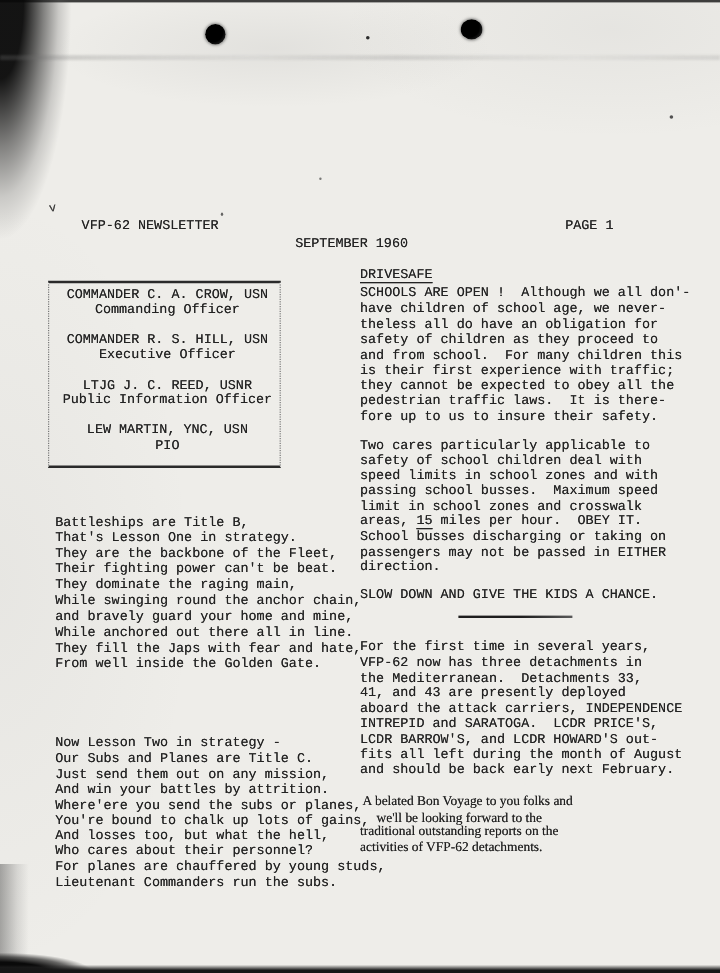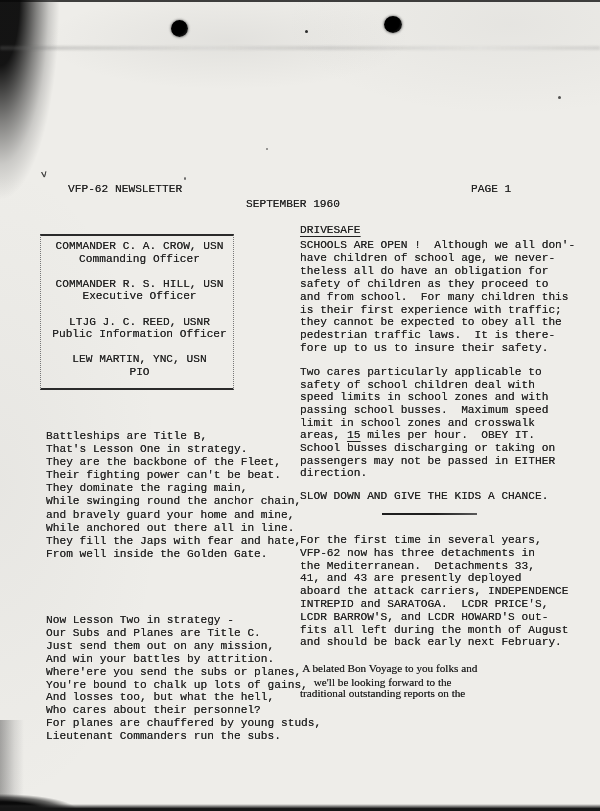--- a/index.html
+++ b/index.html
@@ -147,17 +147,17 @@
   <div class="t stanza2 para"><div class="tline">Now Lesson Two in strategy -</div><div class="tline">Our Subs and Planes are Title C.</div><div class="tline">Just send them out on any mission,</div><div class="tline">And win your battles by attrition.</div><div class="tline">Where'ere you send the subs or planes,</div><div class="tline">You're bound to chalk up lots of gains,</div><div class="tline">And losses too, but what the hell,</div><div class="tline">Who cares about their personnel?</div><div class="tline">For planes are chauffered by young studs,</div><div class="tline">Lieutenant Commanders run the subs.</div></div>
 
   <span class="t drivesafe-heading">DRIVESAFE</span>
   <div class="t para1 para"><div class="tline">SCHOOLS ARE OPEN !  Although we all don'-</div><div class="tline">have children of school age, we never-</div><div class="tline">theless all do have an obligation for</div><div class="tline">safety of children as they proceed to</div><div class="tline">and from school.  For many children this</div><div class="tline">is their first experience with traffic;</div><div class="tline">they cannot be expected to obey all the</div><div class="tline">pedestrian traffic laws.  It is there-</div><div class="tline">fore up to us to insure their safety.</div></div>
   <div class="t para2a para"><div class="tline">Two cares particularly applicable to</div><div class="tline">safety of school children deal with</div><div class="tline">speed limits in school zones and with</div><div class="tline">passing school busses.  Maximum speed</div><div class="tline">limit in school zones and crosswalk</div></div>
   <div class="t speed-line tline"><span>areas, </span><span class="u">15</span><span> miles per hour.  OBEY IT.</span></div>
   <div class="t slogan tline">SLOW DOWN AND GIVE THE KIDS A CHANCE.</div>
   <div class="t para2b para"><div class="tline">School busses discharging or taking on</div><div class="tline">passengers may not be passed in EITHER</div><div class="tline">direction.</div></div>
   <div class="divider"></div>
   <div class="t para3 para"><div class="tline">For the first time in several years,</div><div class="tline">VFP-62 now has three detachments in</div><div class="tline">the Mediterranean.  Detachments 33,</div><div class="tline">41, and 43 are presently deployed</div><div class="tline">aboard the attack carriers, INDEPENDENCE</div><div class="tline">INTREPID and SARATOGA.  LCDR PRICE'S,</div><div class="tline">LCDR BARROW'S, and LCDR HOWARD'S out-</div><div class="tline">fits all left during the month of August</div><div class="tline">and should be back early next February.</div></div>
-  <div class="t para4 para"><div class="tline"> A belated Bon Voyage to you folks and</div><div class="tline">we'll be looking forward to the</div><div class="tline">traditional outstanding reports on the</div></div>
+  <div class="t para4 para"><div class="tline"> A belated Bon Voyage to you folks and</div><div class="tline">we'll be looking forward to the</div><div class="tline">traditional outstanding reports on the</div><div class="tline">activities of VFP-62 detachments.</div></div>
 
   <div class="corner-bl"></div>
   <div class="edge-bottom"></div>
 </div>
 
 </body></html>

